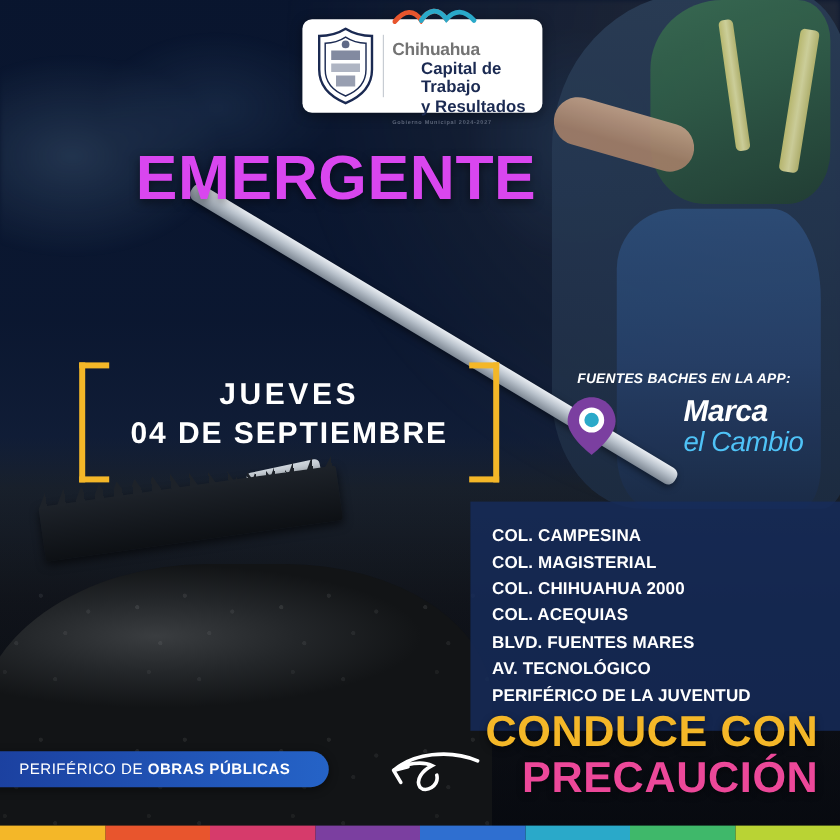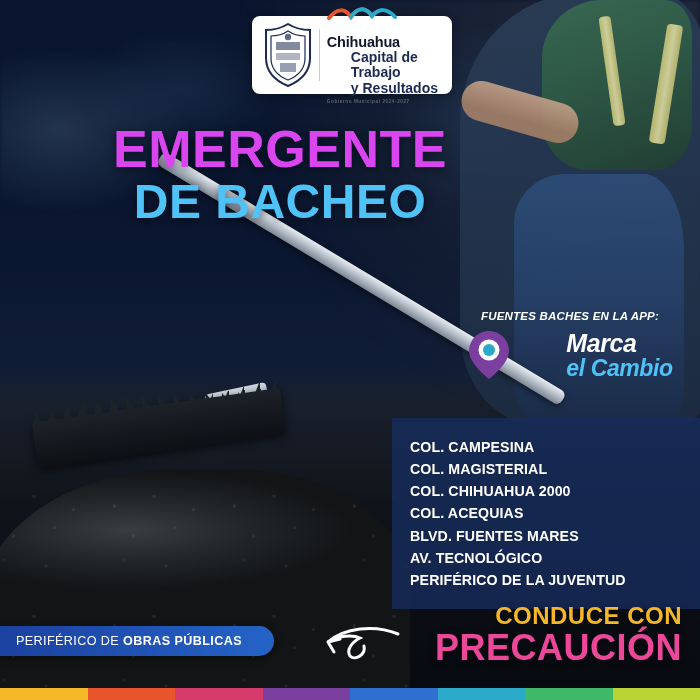--- a/index.html
+++ b/index.html
@@ -172,21 +172,21 @@
     justify-content: center;
     padding-right: 6px;
   }
   .logo-swoosh {
     width: 72px; height: 14px;
     margin-bottom: 2px;
   }
   .brand-chihuahua {
     font-size: 14.5px;
     font-weight: bold;
-    color: #0f172a;
+    color: #737373;
     line-height: 1;
     letter-spacing: -0.2px;
     margin-top: 13px;
   }
   .brand-line {
     font-size: 14px;
     font-weight: bold;
     color: #1b2a52;
     line-height: 1.12;
     margin-left: 24px;
@@ -300,21 +300,21 @@
   }
   .app-marca {
     font-size: 25px;
     font-weight: bold;
     font-style: italic;
     color: #ffffff;
     letter-spacing: -0.4px;
   }
   .app-elcambio {
     font-size: 23px;
-    font-weight: bold;
+    font-weight: normal;
     font-style: italic;
     color: #4fc3f7;
     letter-spacing: -0.4px;
     margin-top: 1px;
   }
 
   
   .streets {
     position: absolute;
     left: 392px; top: 418px;
@@ -350,21 +350,21 @@
   }
   .dir-text b { font-weight: bold; }
 
   
   .caution {
     position: absolute;
     right: 18px; bottom: 34px;
     text-align: right;
   }
   .caution-1 {
-    font-size: 24px;
+    font-size: 36px;
     font-weight: bold;
     color: #f4b728;
     letter-spacing: 0.5px;
     line-height: 1.04;
     text-shadow: 0 2px 6px rgba(0,0,0,0.5);
   }
   .caution-2 {
     font-size: 36px;
     font-weight: bold;
     color: #ec4899;
@@ -430,23 +430,30 @@
       </svg>
       <div class="brand-chihuahua">Chihuahua</div>
       <div class="brand-line">Capital de Trabajo</div>
       <div class="brand-line">y Resultados</div>
       <div class="brand-gob">Gobierno Municipal 2024-2027</div>
     </div>
   </div>
 
   <div class="headline">
     <div class="h-emergente">EMERGENTE</div>
-    <div class="h-bacheo">DE BACHEO</div>
-  </div>
-
+  </div>
+
+  <div class="date-block">
+    <div class="bracket left"></div>
+    <div class="bracket right"></div>
+    <div class="date-lines">
+      <div class="date-day">JUEVES</div>
+      <div class="date-full">04 DE SEPTIEMBRE</div>
+    </div>
+  </div>
 
   <div class="app-block">
     <div class="app-caption">FUENTES BACHES EN LA APP:</div>
     <div class="app-logo-row">
       <svg class="pin" viewBox="0 0 44 50">
         <path d="M22 1 C11 1 2 10 2 21 C2 34 22 49 22 49 C22 49 42 34 42 21 C42 10 33 1 22 1 Z" fill="#7b3fa0"></path>
         <circle cx="22" cy="20" r="10.5" fill="#ffffff"></circle>
         <circle cx="22" cy="20" r="6" fill="#2aa9c9"></circle>
       </svg>
       <div class="app-words">

